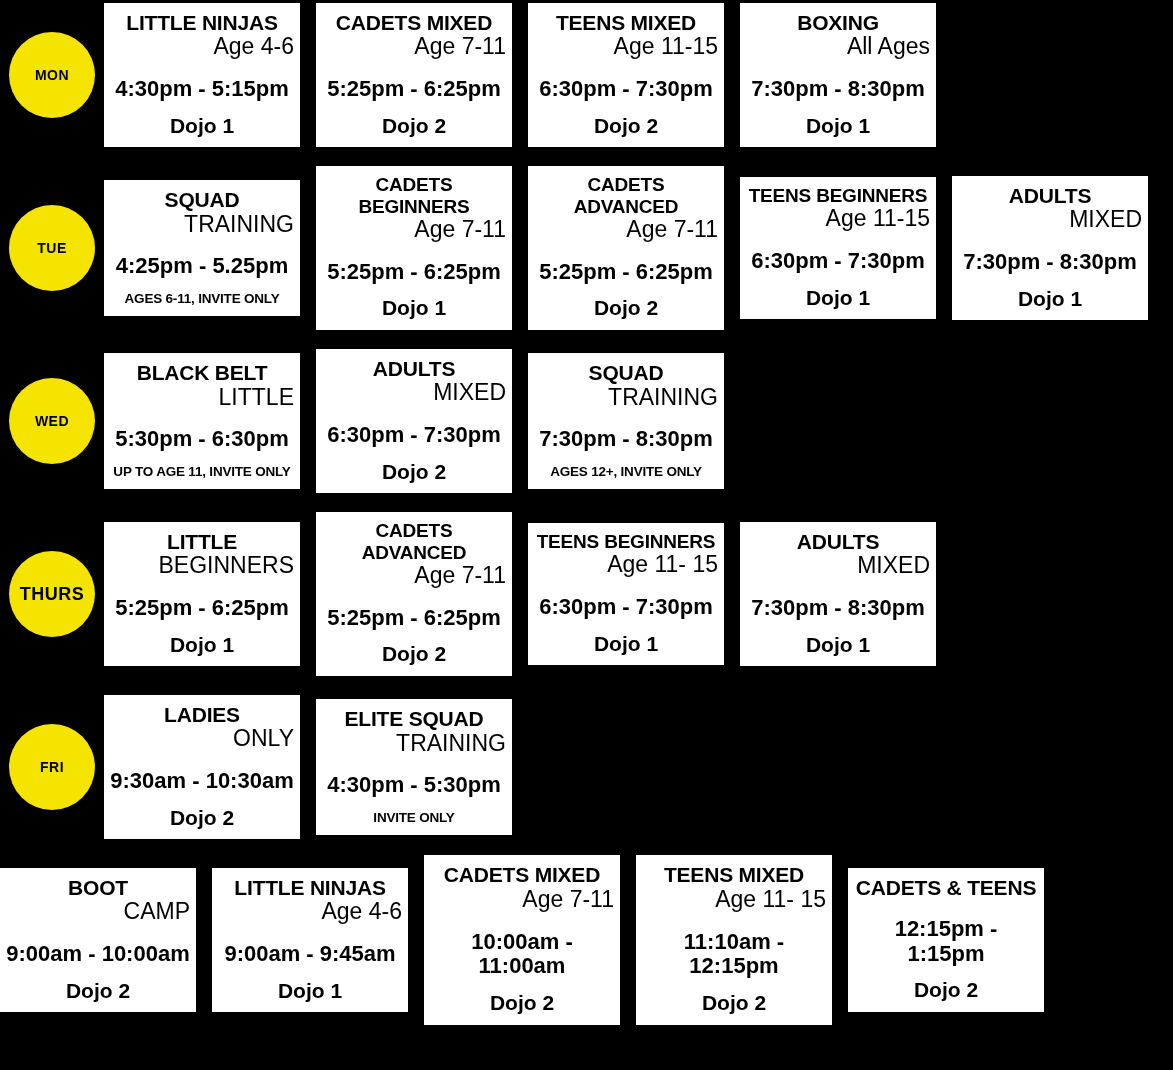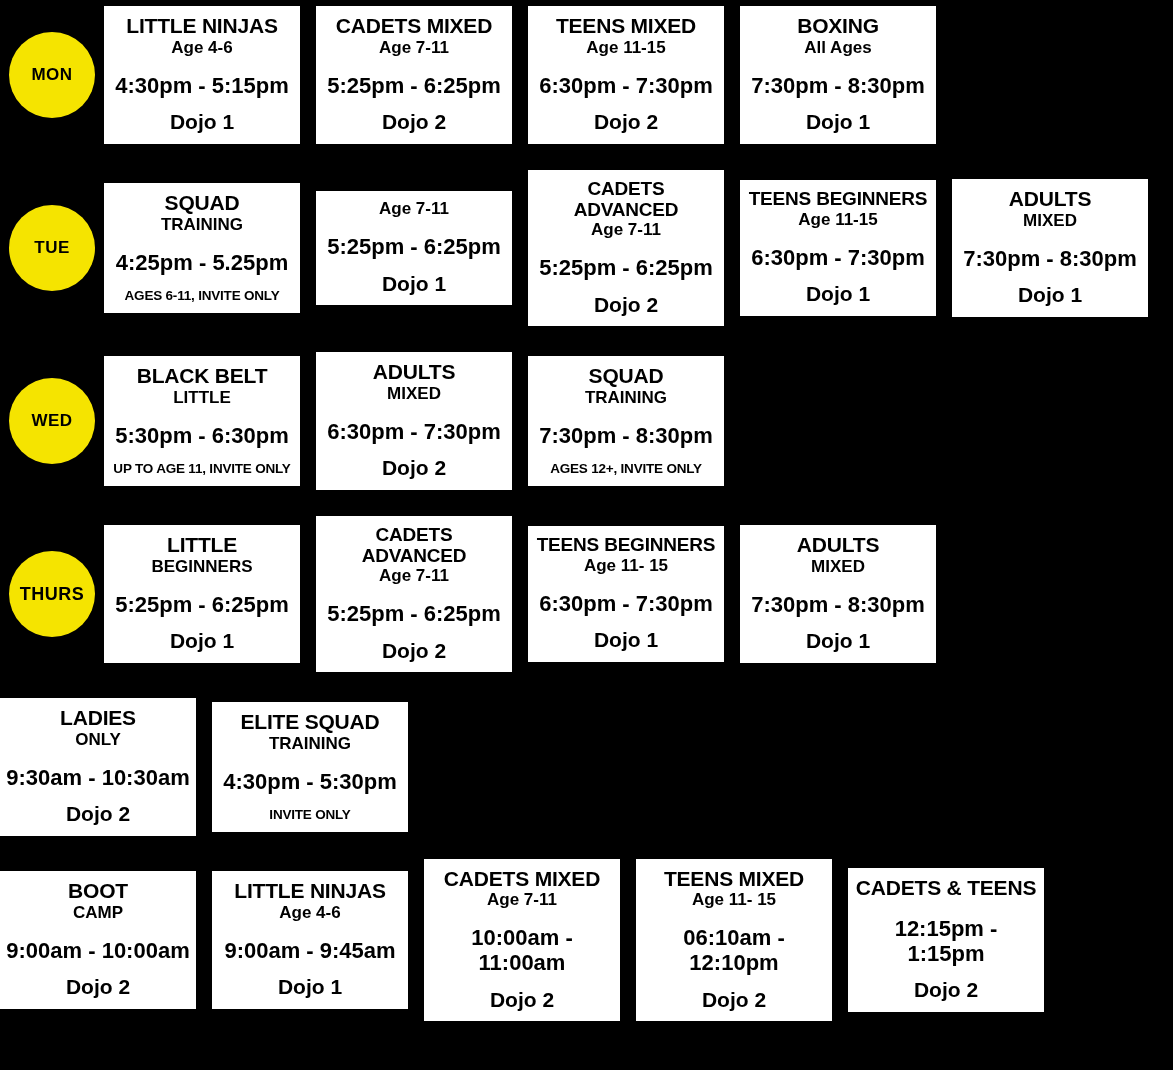--- a/index.html
+++ b/index.html
@@ -43,21 +43,21 @@
 
   .day-badge {
     width: 86px;
     height: 86px;
     border-radius: 50%;
     background: #f5e400;
     display: flex;
     align-items: center;
     justify-content: center;
     font-weight: bold;
-    font-size: 17px;
+    font-size: 14px;
     letter-spacing: 0.5px;
     color: #000;
   }
   .day-badge.small { font-size: 18px; }
 
   .classes {
     display: flex;
     align-items: center;
     height: 100%;
   }
@@ -79,22 +79,23 @@
     line-height: 1.12;
   }
 
   .l-title {
     font-size: 21px;
     font-weight: bold;
     letter-spacing: -0.2px;
   }
   .l-title.tight { font-size: 19px; }
   .l-sub {
-    font-size: 17px;
-    font-weight: bold;
+    font-size: 23px;
+    font-weight: normal;
+    text-align: right;
   }
   .l-time {
     font-size: 22px;
     font-weight: bold;
     margin-top: 17px;
   }
   .l-room {
     font-size: 21px;
     font-weight: bold;
     margin-top: 12px;
@@ -146,20 +147,21 @@
         <div class="day-badge">TUE</div>
       </div>
       <div class="classes">
         <div class="class-card">
           <div class="line l-title">SQUAD</div>
           <div class="line l-sub">TRAINING</div>
           <div class="line l-time">4:25pm - 5.25pm</div>
           <div class="line l-note">AGES 6-11, INVITE ONLY</div>
         </div>
         <div class="class-card">
+          <div class="line l-title tight">CADETS BEGINNERS</div>
           <div class="line l-sub">Age 7-11</div>
           <div class="line l-time">5:25pm - 6:25pm</div>
           <div class="line l-room">Dojo 1</div>
         </div>
         <div class="class-card">
           <div class="line l-title tight">CADETS ADVANCED</div>
           <div class="line l-sub">Age 7-11</div>
           <div class="line l-time">5:25pm - 6:25pm</div>
           <div class="line l-room">Dojo 2</div>
         </div>
@@ -227,20 +229,23 @@
         </div>
         <div class="class-card">
           <div class="line l-title">ADULTS</div>
           <div class="line l-sub">MIXED</div>
           <div class="line l-time">7:30pm - 8:30pm</div>
           <div class="line l-room">Dojo 1</div>
         </div>
       </div>
     </div>
     <div class="day-row">
+      <div class="day-badge-cell">
+        <div class="day-badge">FRI</div>
+      </div>
       <div class="classes">
         <div class="class-card">
           <div class="line l-title">LADIES</div>
           <div class="line l-sub">ONLY</div>
           <div class="line l-time">9:30am - 10:30am</div>
           <div class="line l-room">Dojo 2</div>
         </div>
         <div class="class-card">
           <div class="line l-title">ELITE SQUAD</div>
           <div class="line l-sub">TRAINING</div>
@@ -265,21 +270,21 @@
         </div>
         <div class="class-card">
           <div class="line l-title">CADETS MIXED</div>
           <div class="line l-sub">Age 7-11</div>
           <div class="line l-time">10:00am - 11:00am</div>
           <div class="line l-room">Dojo 2</div>
         </div>
         <div class="class-card">
           <div class="line l-title">TEENS MIXED</div>
           <div class="line l-sub">Age 11- 15</div>
-          <div class="line l-time">06:10am - 12:10pm</div>
+          <div class="line l-time">11:10am - 12:15pm</div>
           <div class="line l-room">Dojo 2</div>
         </div>
         <div class="class-card">
           <div class="line l-title">CADETS &amp; TEENS</div>
           <div class="line l-time">12:15pm - 1:15pm</div>
           <div class="line l-room">Dojo 2</div>
         </div>
       </div>
     </div>
   </div>

